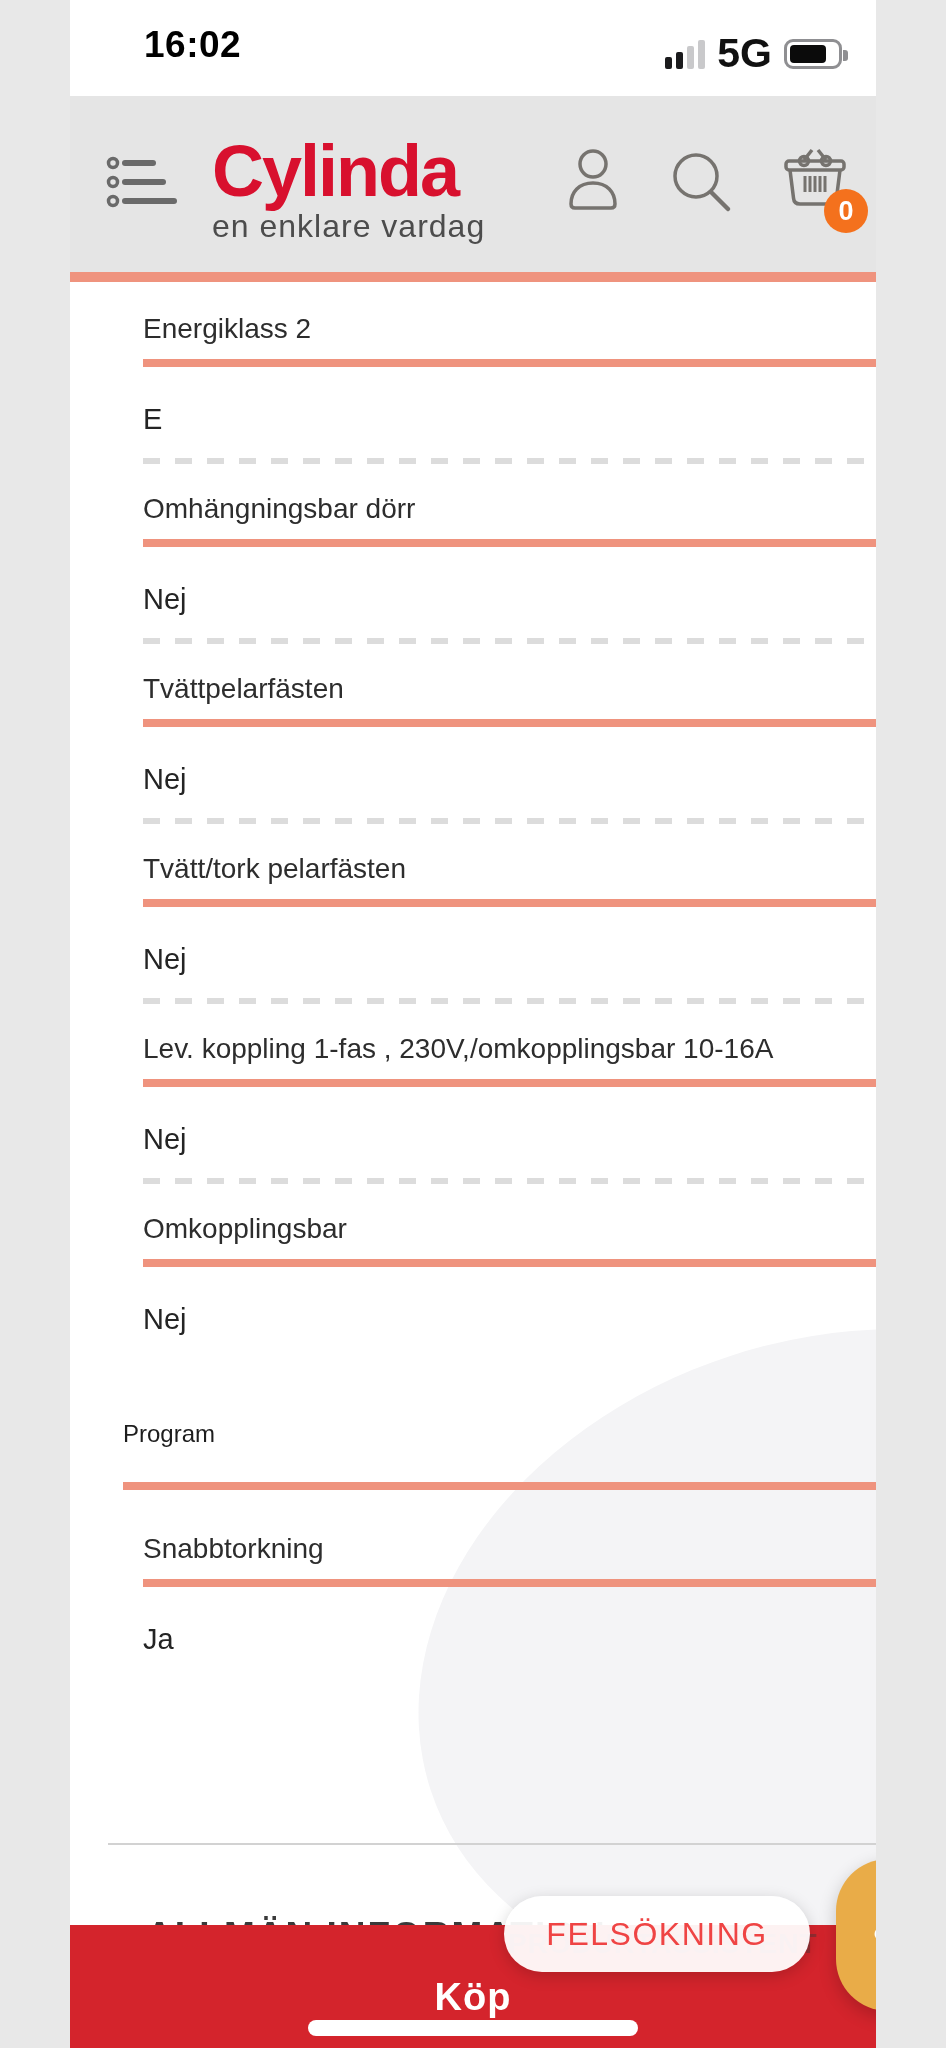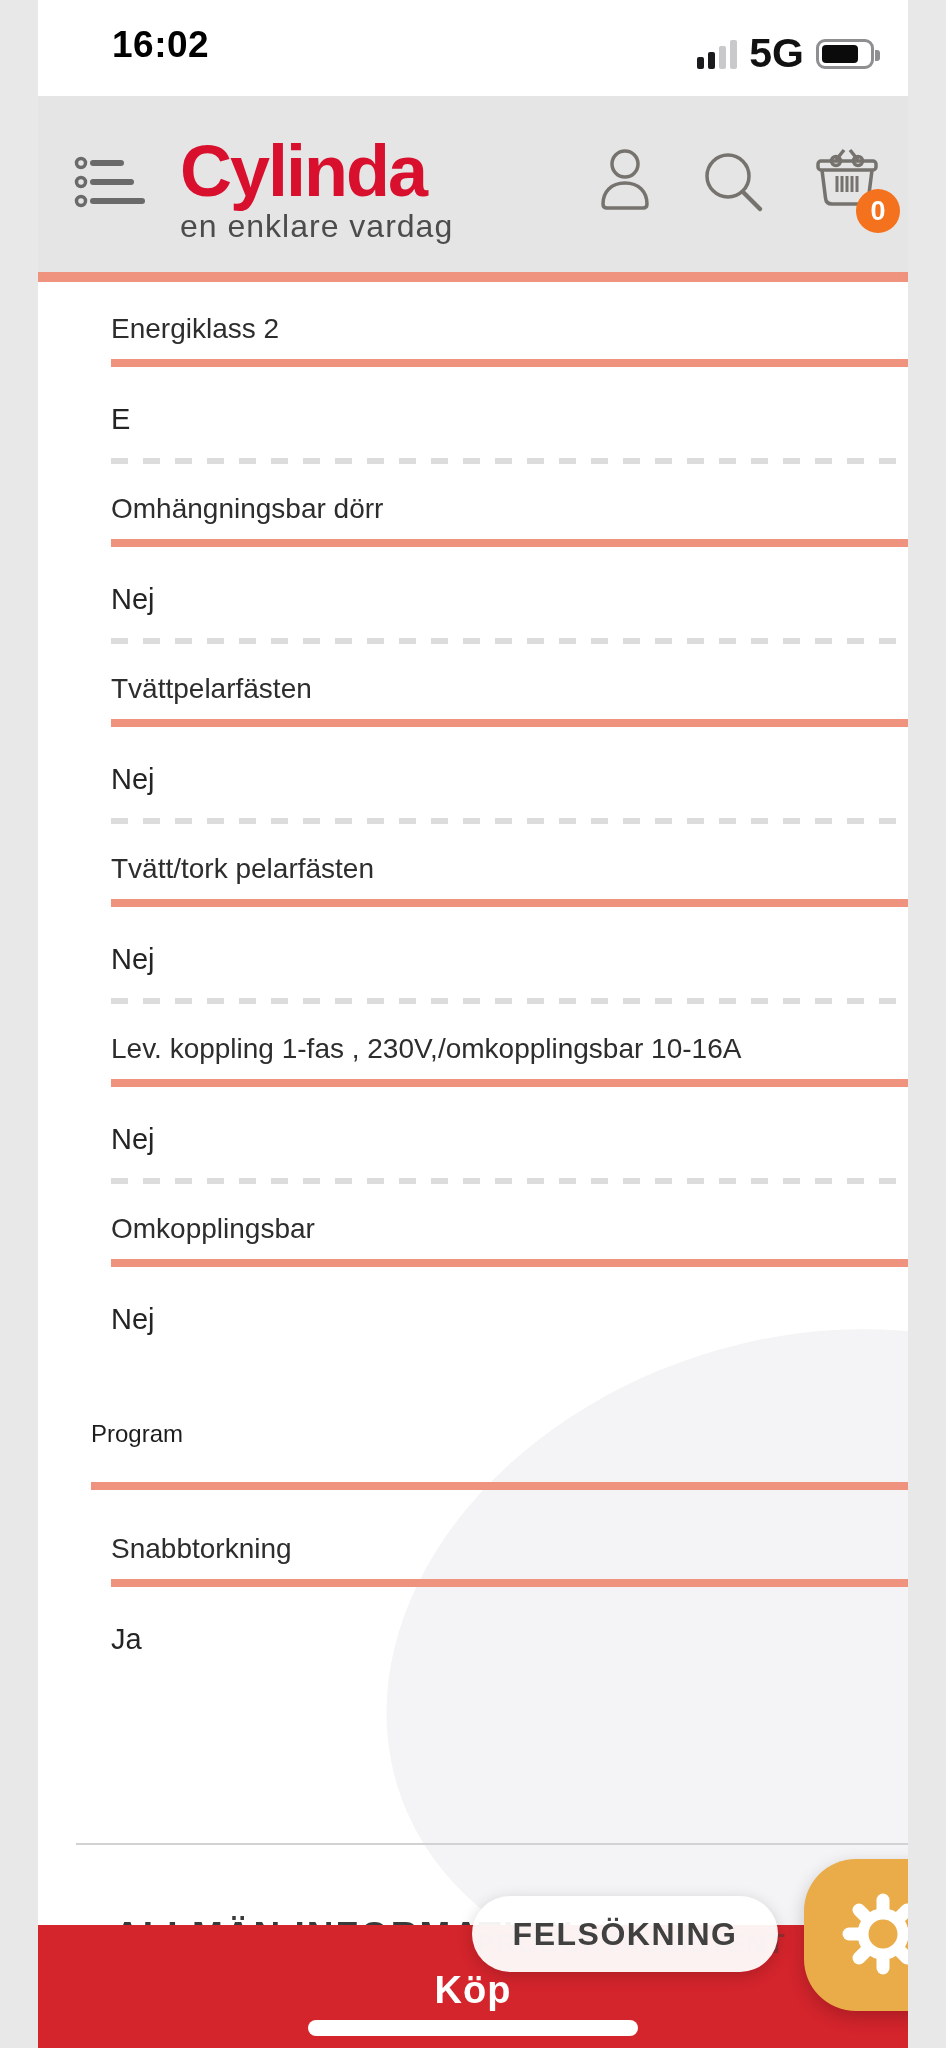--- a/index.html
+++ b/index.html
@@ -1,17 +1,17 @@
 <!DOCTYPE html>
 <html><head>
 <meta charset="utf-8">
 <style>
   html,body{margin:0;padding:0;background:#e8e8e8;}
   .screen{
-    position:relative;width:870px;height:2048px;margin:0 auto;
+    position:relative;width:806px;height:2048px;margin:0 auto;
     background:#ffffff;overflow:hidden;
     font-family:"Liberation Sans",sans-serif;color:#2d2d2d;
   }
   
   .status-bar{position:absolute;top:0;left:0;width:100%;height:96px;z-index:10;}
   .status-time{position:absolute;left:74px;top:24px;font-size:37px;font-weight:700;color:#000;letter-spacing:.5px;}
   .status-right{position:absolute;right:34px;top:30px;display:flex;align-items:center;gap:12px;}
   .signal{display:flex;align-items:flex-end;gap:4px;height:30px;}
   .signal span{width:7px;border-radius:2px;background:#c9c9cb;display:block;}
   .signal .on{background:#1b1b1d;}
@@ -40,29 +40,29 @@
   .spec-value{font-size:29px;line-height:61px;color:#242424;margin:0 0 8px;}
   .dashed-divider{height:6px;margin:0 0 14px;
     background:repeating-linear-gradient(to right,#dcdcdc 0 17px,transparent 17px 32px);}
   .program-section{margin-top:58px;}
   .program-heading{font-size:24px;line-height:52px;font-weight:400;color:#1d1d1d;margin:0 0 0 -20px;}
   .program-rule{height:8px;background:#ef937e;width:850px;margin:22px 0 28px -20px;}
   
   .footer-sep{position:absolute;top:1843px;left:38px;width:884px;height:2px;background:#d2d2d2;z-index:2;}
   .allman-heading{position:absolute;top:1884px;left:76px;font-size:37px;line-height:42px;font-weight:700;color:#3a3a3a;letter-spacing:2px;z-index:2;white-space:nowrap;}
   .red-bar{position:absolute;left:0;top:1925px;width:100%;height:123px;background:#d4242c;z-index:3;}
-  .buy-button{display:block;margin:6px auto;padding-top:38px;background:none;border:none;cursor:pointer;
+  .buy-button{display:block;margin:13px auto;padding-top:38px;background:none;border:none;cursor:pointer;
     font-family:"Liberation Sans",sans-serif;font-size:38px;font-weight:700;color:#ffffff;letter-spacing:1px;text-align:center;width:100%;}
   .home-indicator{position:absolute;left:50%;transform:translateX(-50%);bottom:12px;width:330px;height:16px;border-radius:9px;background:#fff;}
   .ghost-tab{position:absolute;left:438px;top:1928px;z-index:4;background:none;border:none;padding:0;cursor:pointer;
     font-family:"Liberation Sans",sans-serif;font-size:28px;font-weight:700;letter-spacing:1px;color:rgba(70,58,58,0.45);white-space:nowrap;}
   .pill-button{position:absolute;left:434px;top:1896px;width:306px;height:76px;border-radius:38px;z-index:5;
     background:rgba(255,255,255,0.94);border:none;cursor:pointer;box-shadow:0 4px 16px rgba(0,0,0,0.18);
     display:flex;align-items:center;justify-content:center;
-    font-family:"Liberation Sans",sans-serif;font-size:32px;font-weight:700;letter-spacing:1.5px;color:#404040;}
+    font-family:"Liberation Sans",sans-serif;font-size:32px;font-weight:400;letter-spacing:1.5px;color:#ef4444;}
   .fab{position:absolute;left:766px;top:1859px;width:158px;height:152px;border-radius:52px;z-index:6;
     background:#e9ac48;border:none;cursor:pointer;box-shadow:0 6px 18px rgba(0,0,0,0.20);
     display:flex;align-items:center;justify-content:center;}
 </style>
 </head>
 <body>
 
 <div class="screen">
 
   <div class="bg-blob"></div>

